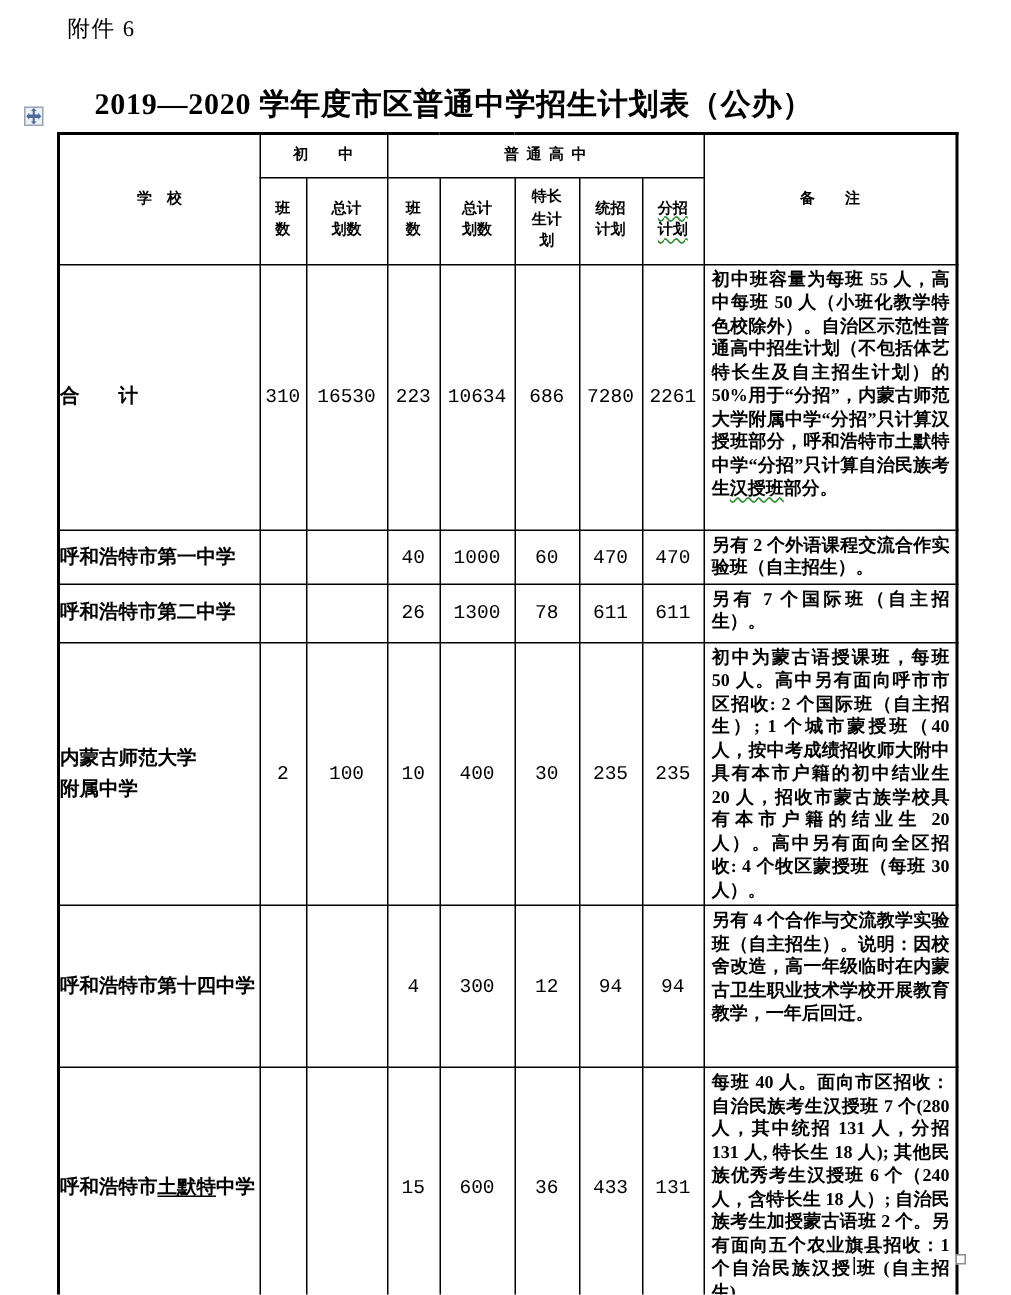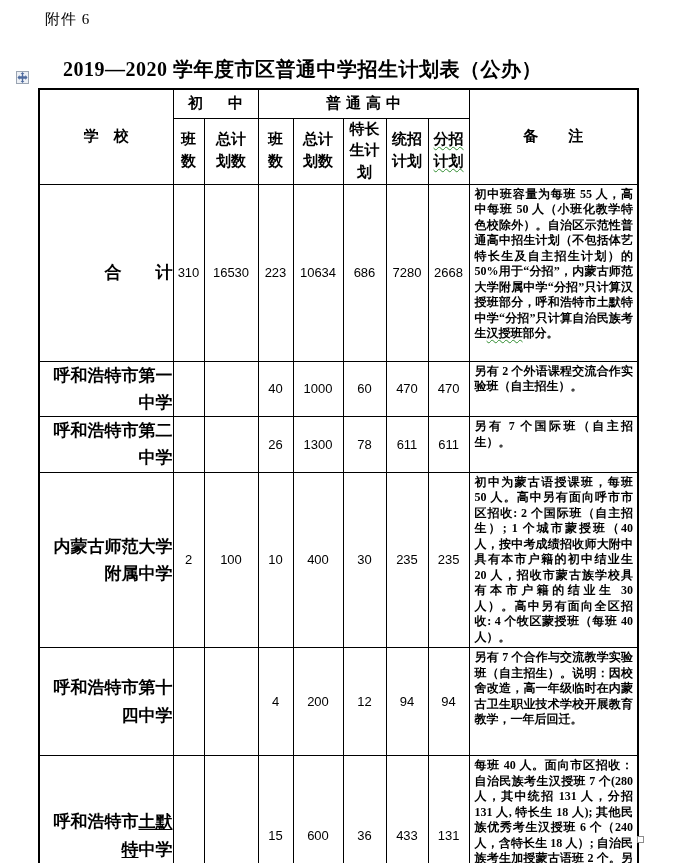--- a/index.html
+++ b/index.html
@@ -29,30 +29,30 @@
   }
   table.plan{
     position:absolute;left:38px;top:88px;width:599px;
     border-collapse:collapse;table-layout:fixed;
     border:2px solid #000;
   }
   .plan th,.plan td{
     border:1px solid #000;padding:0;overflow:hidden;box-sizing:border-box;
   }
   .plan th{
-    font-size:15px;font-weight:bold;text-align:center;vertical-align:middle;
+    font-size:10px;font-weight:bold;text-align:center;vertical-align:middle;
     white-space:pre-line;line-height:1.45;
   }
   th.group{letter-spacing:5px;padding-left:5px;}
   td.school{
-    font-size:17px;font-weight:bold;text-align:right;vertical-align:middle;
+    font-size:13px;font-weight:bold;text-align:left;vertical-align:middle;
     white-space:pre-line;line-height:1.6;
   }
   td.num{
-    font-family:Liberation Sans, sans-serif;
+    font-family:Liberation Mono, monospace;
     font-size:13px;text-align:center;vertical-align:middle;
   }
   td.remark{
     font-size:12px;line-height:15.5px;text-align:justify;vertical-align:top;
     padding:2px 4px 2px 5px;font-weight:bold;
   }
   .wavy-green{
     text-decoration-line:underline;text-decoration-style:wavy;
     text-decoration-color:#2f8b2f;text-decoration-thickness:1px;
     text-underline-offset:2px;
@@ -126,21 +126,21 @@
   </thead>
   <tbody>
     <tr class="r0">
       <td class="school"><span>合　　计</span></td>
       <td class="num">310</td>
       <td class="num">16530</td>
       <td class="num">223</td>
       <td class="num">10634</td>
       <td class="num">686</td>
       <td class="num">7280</td>
-      <td class="num">2668</td>
+      <td class="num">2261</td>
       <td class="remark"><span>初中班容量为每班 55 人，高中每班 50 人（小班化教学特色校除外）。自治区示范性普通高中招生计划（不包括体艺特长生及自主招生计划）的 50%用于“分招”，内蒙古师范大学附属中学“分招”只计算汉授班部分，呼和浩特市土默特中学“分招”只计算自治民族考生</span><span class="wavy-green">汉授班</span><span>部分。</span></td>
     </tr>
     <tr class="r1">
       <td class="school"><span>呼和浩特市第一中学</span></td>
       <td class="num"></td>
       <td class="num"></td>
       <td class="num">40</td>
       <td class="num">1000</td>
       <td class="num">60</td>
       <td class="num">470</td>
@@ -161,32 +161,32 @@
     <tr class="r3">
       <td class="school"><span>内蒙古师范大学
 附属中学</span></td>
       <td class="num">2</td>
       <td class="num">100</td>
       <td class="num">10</td>
       <td class="num">400</td>
       <td class="num">30</td>
       <td class="num">235</td>
       <td class="num">235</td>
-      <td class="remark"><span>初中为蒙古语授课班，每班 50 人。高中另有面向呼市市区招收: 2 个国际班（自主招生）; 1 个城市蒙授班（40 人，按中考成绩招收师大附中具有本市户籍的初中结业生 20 人，招收市蒙古族学校具有本市户籍的结业生 30 人）。高中另有面向全区招收: 4 个牧区蒙授班（每班 40 人）。</span></td>
+      <td class="remark"><span>初中为蒙古语授课班，每班 50 人。高中另有面向呼市市区招收: 2 个国际班（自主招生）; 1 个城市蒙授班（40 人，按中考成绩招收师大附中具有本市户籍的初中结业生 20 人，招收市蒙古族学校具有本市户籍的结业生 20 人）。高中另有面向全区招收: 4 个牧区蒙授班（每班 30 人）。</span></td>
     </tr>
     <tr class="r4">
       <td class="school"><span>呼和浩特市第十四中学</span></td>
       <td class="num"></td>
       <td class="num"></td>
       <td class="num">4</td>
-      <td class="num">200</td>
+      <td class="num">300</td>
       <td class="num">12</td>
       <td class="num">94</td>
       <td class="num">94</td>
-      <td class="remark"><span>另有 7 个合作与交流教学实验班（自主招生）。说明：因校舍改造，高一年级临时在内蒙古卫生职业技术学校开展教育教学，一年后回迁。</span></td>
+      <td class="remark"><span>另有 4 个合作与交流教学实验班（自主招生）。说明：因校舍改造，高一年级临时在内蒙古卫生职业技术学校开展教育教学，一年后回迁。</span></td>
     </tr>
     <tr class="r5">
       <td class="school"><span>呼和浩特市</span><span class="wavy-red">土默特</span><span>中学</span></td>
       <td class="num"></td>
       <td class="num"></td>
       <td class="num">15</td>
       <td class="num">600</td>
       <td class="num">36</td>
       <td class="num">433</td>
       <td class="num">131</td>

